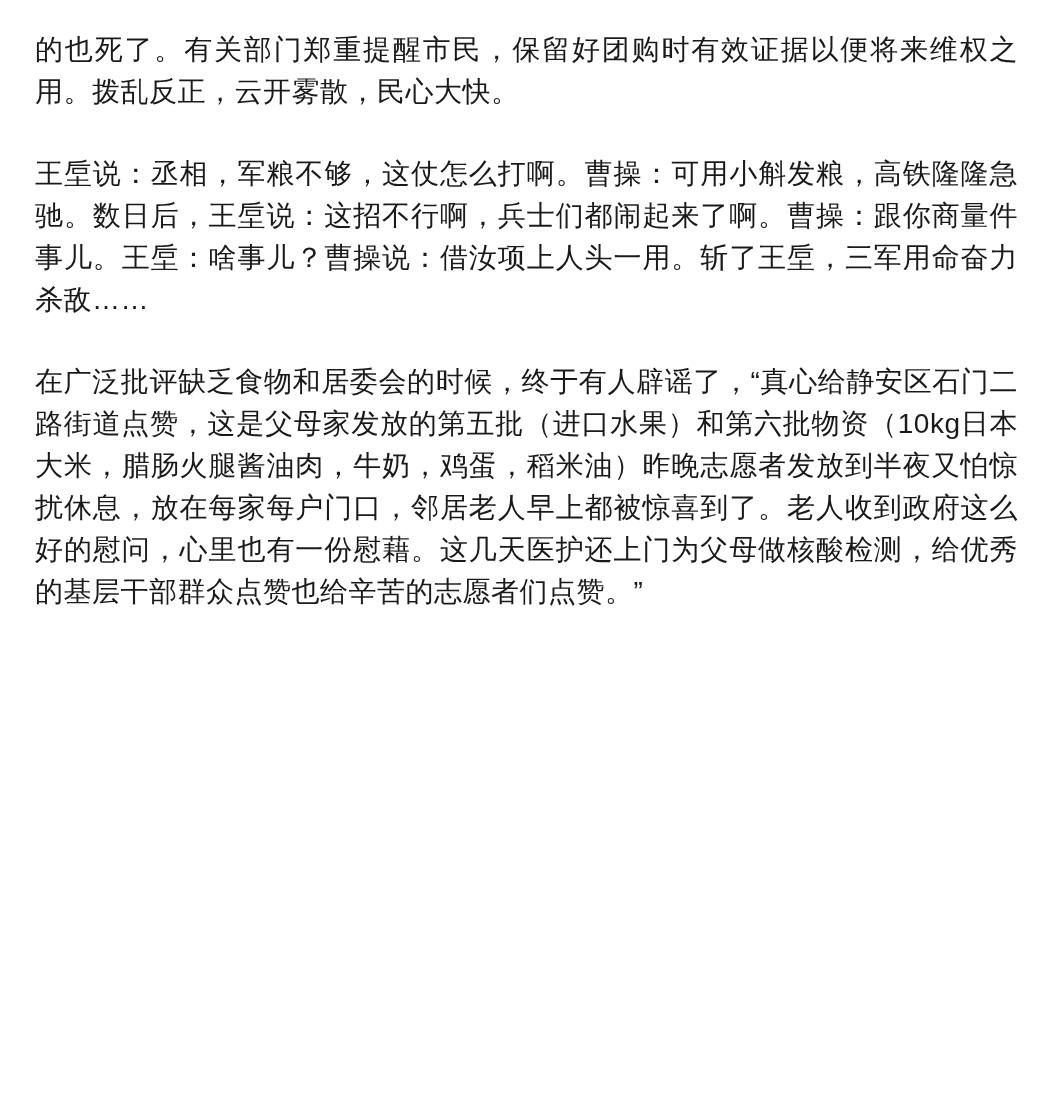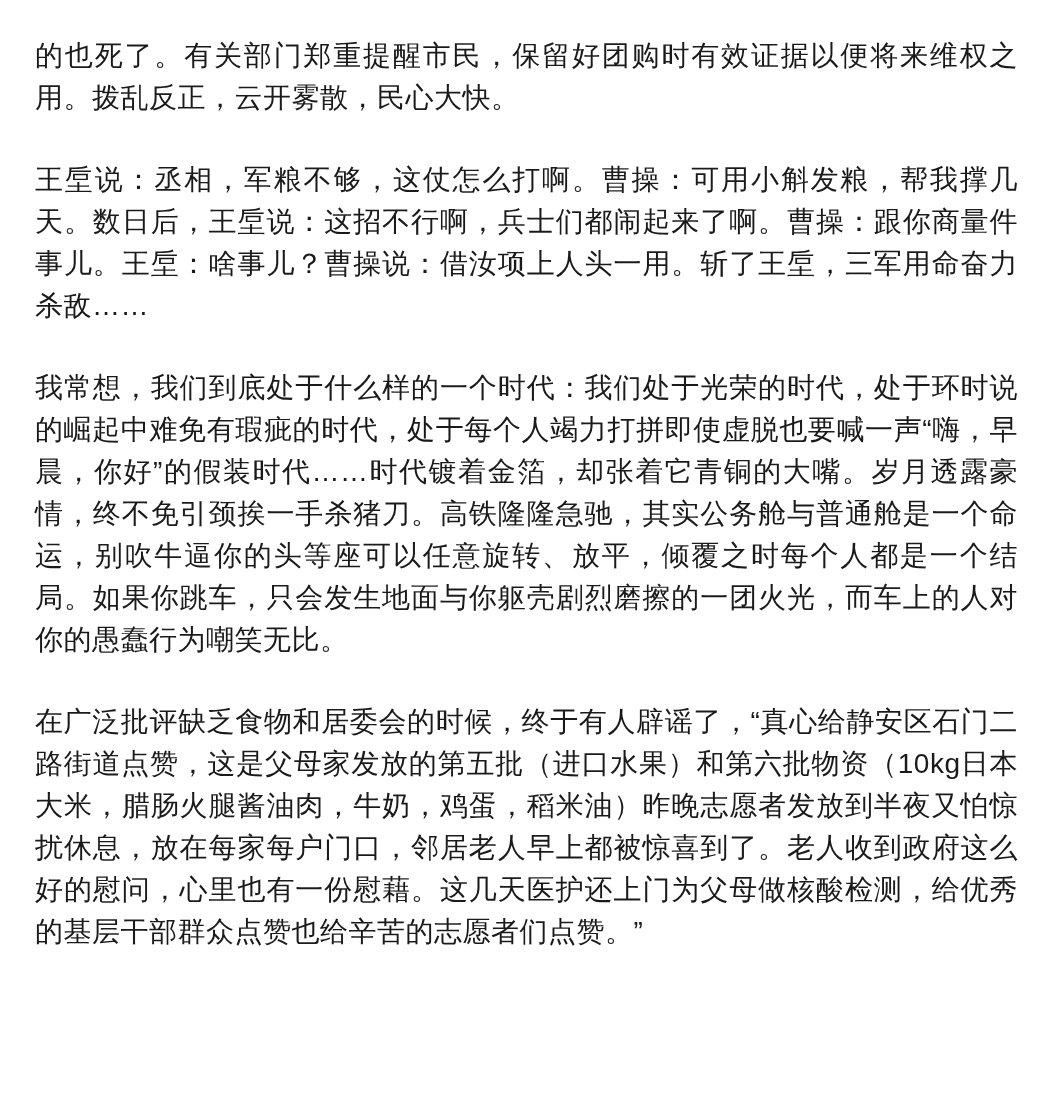--- a/index.html
+++ b/index.html
@@ -16,25 +16,24 @@
     .article {
       padding: 27px 34px 0 35px;
       font-family: "Liberation Sans", "DejaVu Sans", sans-serif;
       font-size: 28px;
       line-height: 42px;
       color: #1a1a1a;
       text-align: justify;
       letter-spacing: 0.5px;
     }
     .article p {
-      margin: 8px 0 40px 0;
+      margin: 2px 0 40px 0;
       text-justify: inter-ideograph;
     }
   </style>
 </head>
 <body>
 
 <main class="article">
   <p>的也死了。有关部门郑重提醒市民，保留好团购时有效证据以便将来维权之用。拨乱反正，云开雾散，民心大快。</p>
-  <p>王垕说：丞相，军粮不够，这仗怎么打啊。曹操：可用小斛发粮，帮我撑几天。数日后，王垕说：这招不行啊，兵士们都闹起来了啊。曹操：跟你商量件事儿。王垕：啥事儿？曹操说：借汝项上人头一用。斩了王垕，三军用命奋力杀敌……</p>
-  <p>我常想，我们到底处于什么样的一个时代：我们处于光荣的时代，处于环时说的崛起中难免有瑕疵的时代，处于每个人竭力打拼即使虚脱也要喊一声“嗨，早晨，你好”的假装时代……时代镀着金箔，却张着它青铜的大嘴。岁月透露豪情，终不免引颈挨一手杀猪刀。高铁隆隆急驰，其实公务舱与普通舱是一个命运，别吹牛逼你的头等座可以任意旋转、放平，倾覆之时每个人都是一个结局。如果你跳车，只会发生地面与你躯壳剧烈磨擦的一团火光，而车上的人对你的愚蠢行为嘲笑无比。</p>
+  <p>王垕说：丞相，军粮不够，这仗怎么打啊。曹操：可用小斛发粮，高铁隆隆急驰。数日后，王垕说：这招不行啊，兵士们都闹起来了啊。曹操：跟你商量件事儿。王垕：啥事儿？曹操说：借汝项上人头一用。斩了王垕，三军用命奋力杀敌……</p>
   <p>在广泛批评缺乏食物和居委会的时候，终于有人辟谣了，“真心给静安区石门二路街道点赞，这是父母家发放的第五批（进口水果）和第六批物资（10kg日本大米，腊肠火腿酱油肉，牛奶，鸡蛋，稻米油）昨晚志愿者发放到半夜又怕惊扰休息，放在每家每户门口，邻居老人早上都被惊喜到了。老人收到政府这么好的慰问，心里也有一份慰藉。这几天医护还上门为父母做核酸检测，给优秀的基层干部群众点赞也给辛苦的志愿者们点赞。”</p>
 </main>
 
 </body></html>

